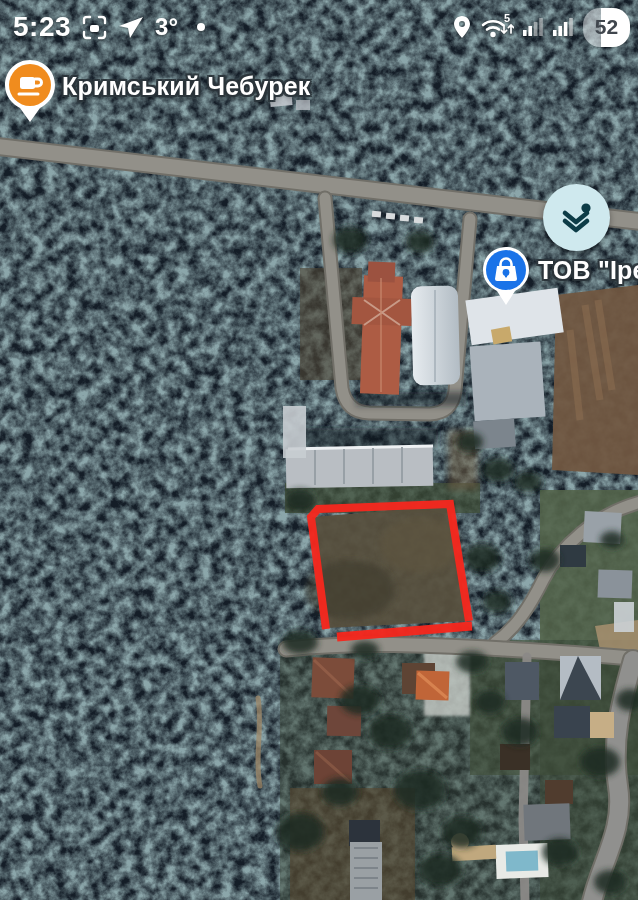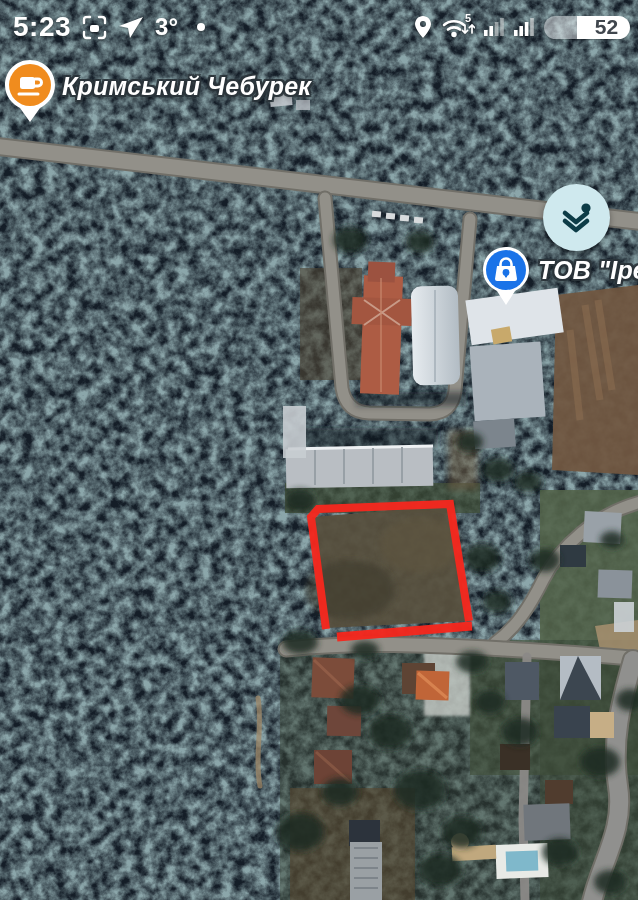--- a/index.html
+++ b/index.html
@@ -18,30 +18,29 @@
   }
   .sb-left{display:flex;align-items:center;gap:11px;padding-left:16px;}
   .sb-right{display:flex;align-items:center;gap:9px;padding-right:8px;}
   .sb-time{font-size:28px;font-weight:700;letter-spacing:.5px;margin-left:-3px;
     text-shadow:0 1px 3px rgba(0,0,0,.45);}
   .sb-temp{font-size:24px;font-weight:700;text-shadow:0 1px 3px rgba(0,0,0,.45);}
   .sb-dot{width:8px;height:8px;border-radius:50%;background:#fff;margin-left:8px;
     box-shadow:0 1px 2px rgba(0,0,0,.4);}
   .sb-icon{display:block;filter:drop-shadow(0 1px 1px rgba(0,0,0,.4));}
   .battery-pill{
-    width:47px;height:23px;border-radius:17px;
+    width:47px;height:39px;border-radius:17px;
     background:linear-gradient(90deg,rgba(222,226,229,.55) 0%,rgba(222,226,229,.55) 38%,#ffffff 38%,#ffffff 100%);
     color:#40464d;font-size:21px;font-weight:700;
     display:flex;align-items:center;justify-content:center;
     box-shadow:0 1px 2px rgba(0,0,0,.25);
-    padding-left:39px;
   }
 
   
-  .poi{position:absolute;display:flex;align-items:center;z-index:20;font-style:italic;}
+  .poi{position:absolute;display:flex;align-items:center;z-index:20;}
   .poi-text{
     color:#fff;font-size:25px;font-weight:700;white-space:nowrap;letter-spacing:.2px;
     text-shadow:
       -2px -2px 0 rgba(42,52,58,.85), 2px -2px 0 rgba(42,52,58,.85),
       -2px  2px 0 rgba(42,52,58,.85), 2px  2px 0 rgba(42,52,58,.85),
        0 -2px 0 rgba(42,52,58,.85),   0 2px 0 rgba(42,52,58,.85),
       -2px  0 0 rgba(42,52,58,.85),   2px 0 0 rgba(42,52,58,.85),
        0 3px 5px rgba(0,0,0,.5);
   }
   .poi-cafe{left:2px;top:58px;}

